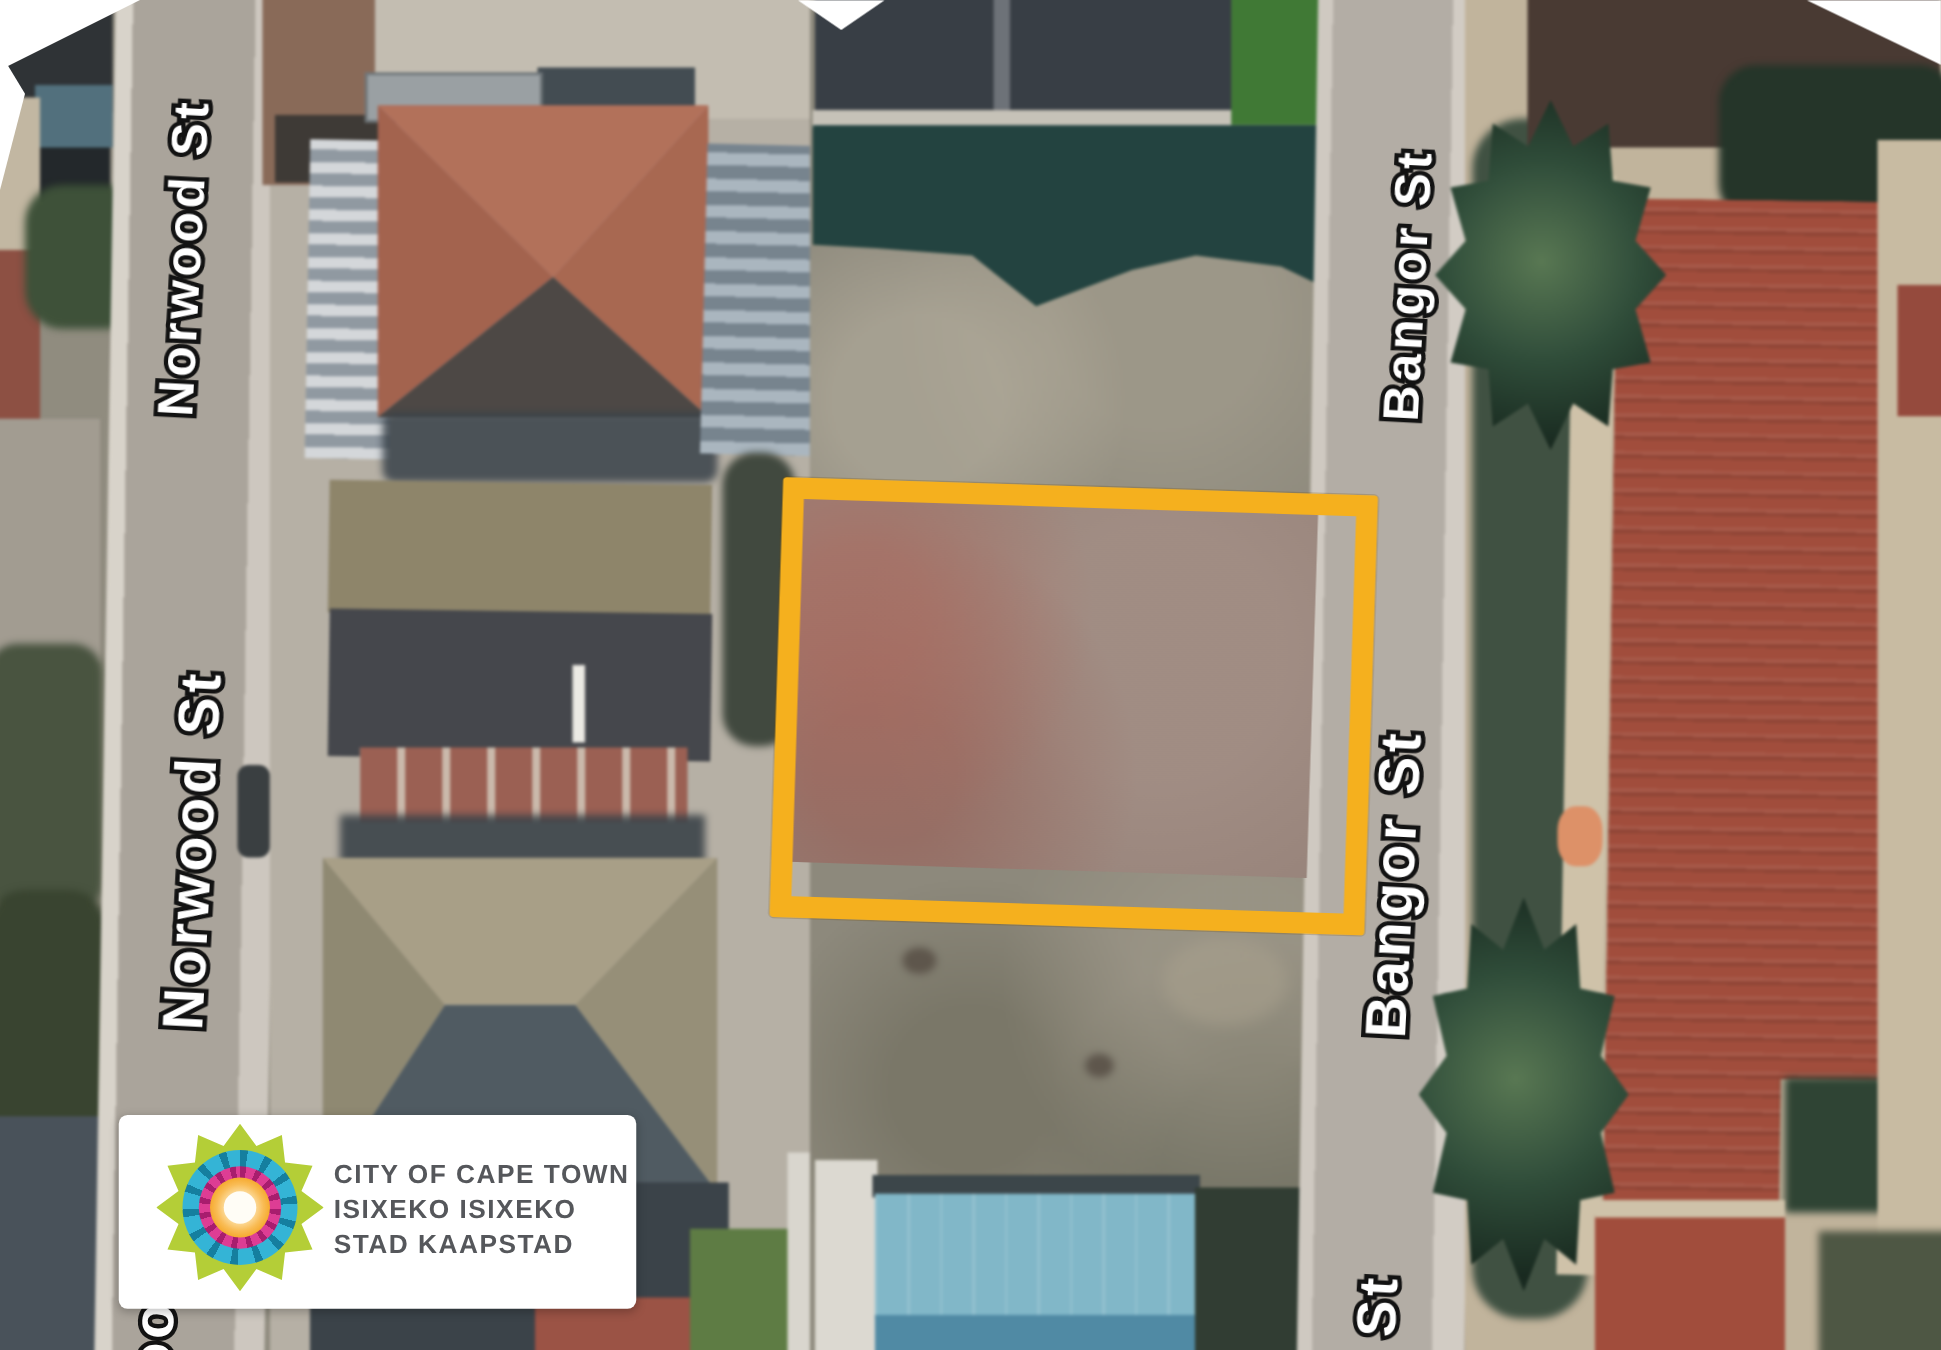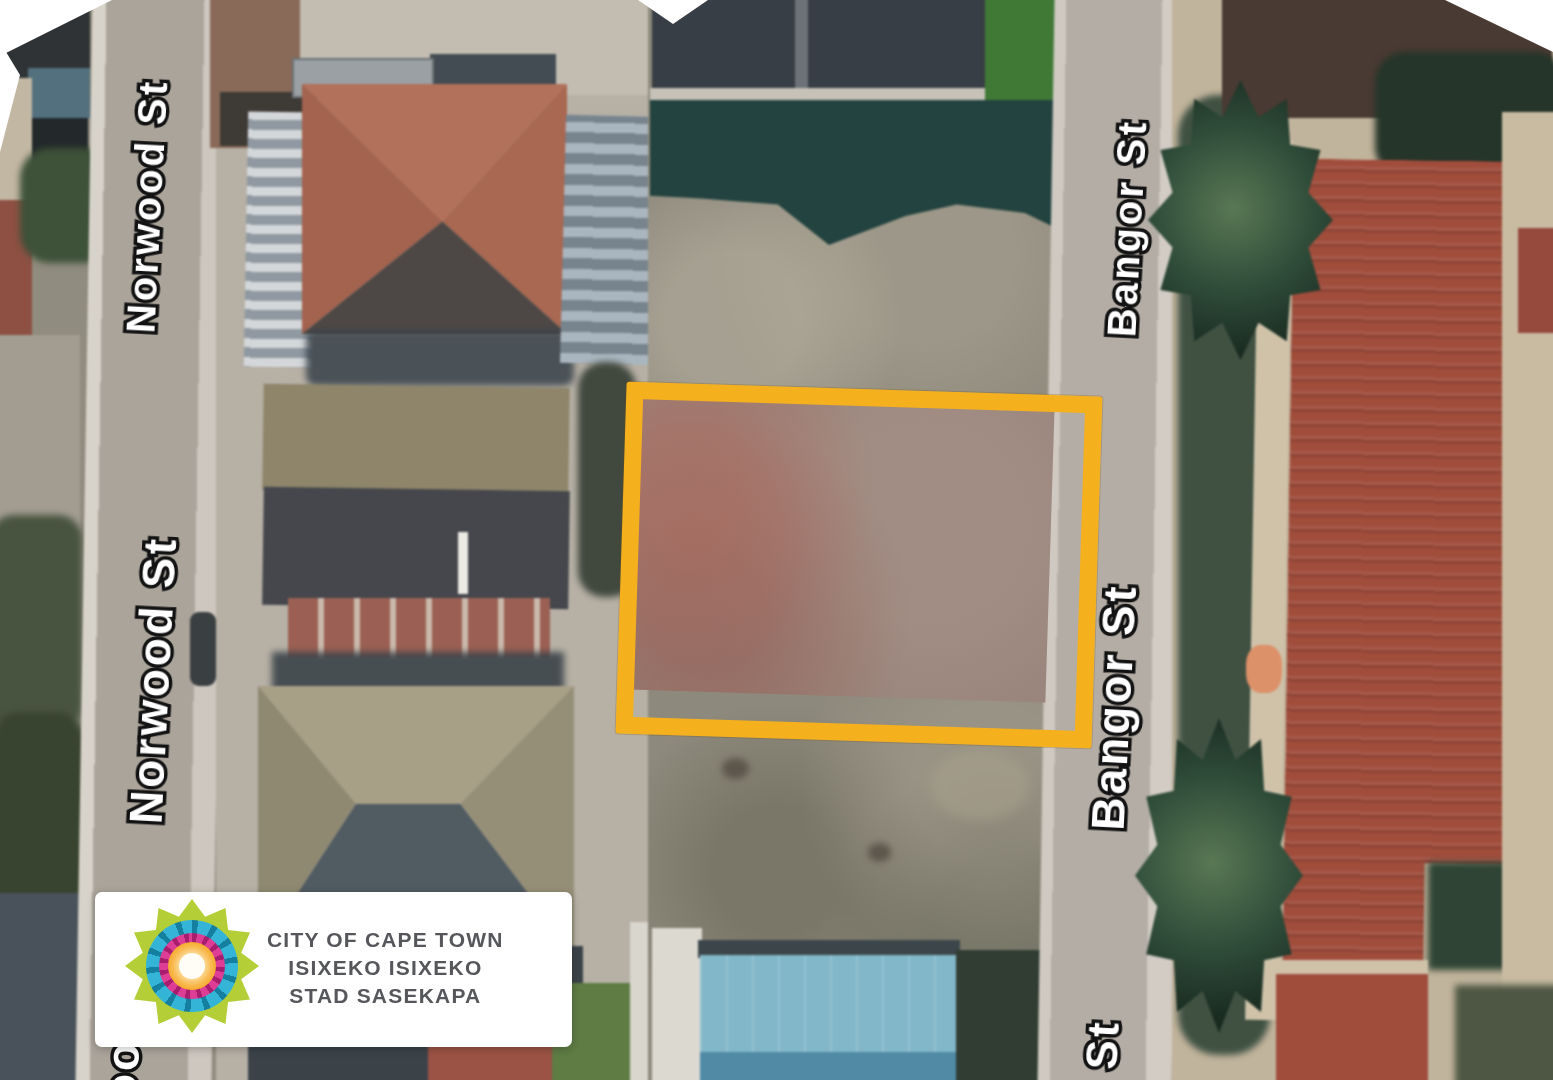--- a/index.html
+++ b/index.html
@@ -26,22 +26,22 @@
   .hl-fill{
     position:absolute;z-index:3;left:636px;top:404px;width:414px;height:292px;
     transform:rotate(1.8deg);
     background:
       radial-gradient(circle at 12% 30%,rgba(176,106,94,.55) 0 12%,transparent 45%),
       radial-gradient(circle at 18% 75%,rgba(150,90,80,.5) 0 14%,transparent 50%),
       radial-gradient(circle at 70% 40%,rgba(190,170,160,.25) 0 30%,transparent 70%),
       #97837A;
   }
   .logo-card{
-    position:absolute;z-index:30;left:95px;top:892px;width:477px;height:155px;
-    border-radius:7px;box-shadow:0 2px 8px rgba(0,0,0,.25);text-align:center;
+    position:absolute;z-index:30;left:95px;top:892px;width:414px;height:155px;
+    border-radius:7px;box-shadow:0 2px 8px rgba(0,0,0,.25);
   }
   .cct-logo{position:absolute;left:30px;top:7px;width:134px;height:134px;}
   .ring{position:absolute;border-radius:50%;}
   .star{
     position:absolute;inset:0;
     clip-path:polygon(100% 50%,86.7% 59.8%,93.3% 75%,76.9% 76.9%,75% 93.3%,59.8% 86.7%,50% 100%,40.2% 86.7%,25% 93.3%,23.1% 76.9%,6.7% 75%,13.3% 59.8%,0% 50%,13.3% 40.2%,6.7% 25%,23.1% 23.1%,25% 6.7%,40.2% 13.3%,50% 0%,59.8% 13.3%,75% 6.7%,76.9% 23.1%,93.3% 25%,86.7% 40.2%);
   }
   .palm{
     position:absolute;
     clip-path:polygon(100% 50%,86.7% 59.8%,93.3% 75%,76.9% 76.9%,75% 93.3%,59.8% 86.7%,50% 100%,40.2% 86.7%,25% 93.3%,23.1% 76.9%,6.7% 75%,13.3% 59.8%,0% 50%,13.3% 40.2%,6.7% 25%,23.1% 23.1%,25% 6.7%,40.2% 13.3%,50% 0%,59.8% 13.3%,75% 6.7%,76.9% 23.1%,93.3% 25%,86.7% 40.2%);
@@ -186,17 +186,17 @@
                   background:repeating-conic-gradient(#157f9f 0deg 8deg,#34b4d6 8deg 26deg);"></div>
       <div class="ring" style="left:34px;top:34px;width:66px;height:66px;
                   background:repeating-conic-gradient(#a81d6e 0deg 9deg,#dd3d94 9deg 23deg);"></div>
       <div class="ring" style="left:43px;top:43px;width:48px;height:48px;
                   background:radial-gradient(circle,#fff3d2 20%,#f9bc55 55%,#f4a21e 78%,#ef8f1a);"></div>
       <div class="ring" style="left:54px;top:54px;width:26px;height:26px;background:#fffdf6;"></div>
     </div>
     <div class="logo-text" style="color: rgb(85, 87, 91);">
       <div>CITY OF CAPE TOWN</div>
       <div>ISIXEKO ISIXEKO</div>
-      <div>STAD SASEKAPA</div>
+      <div>STAD KAAPSTAD</div>
     </div>
   </div>
 
 </div>
 
 </body></html>

